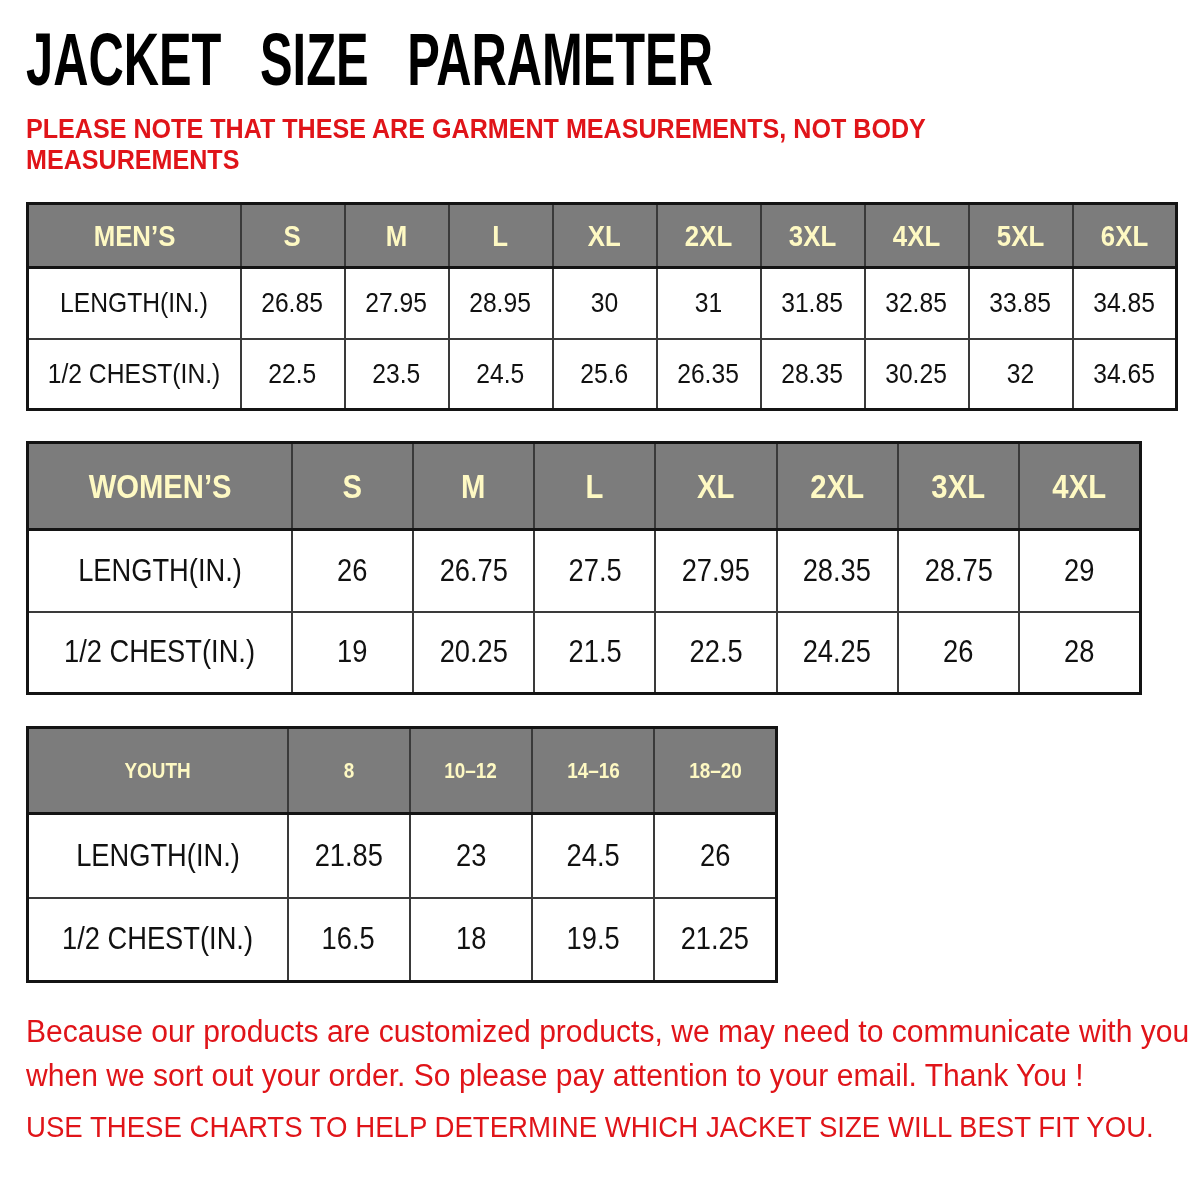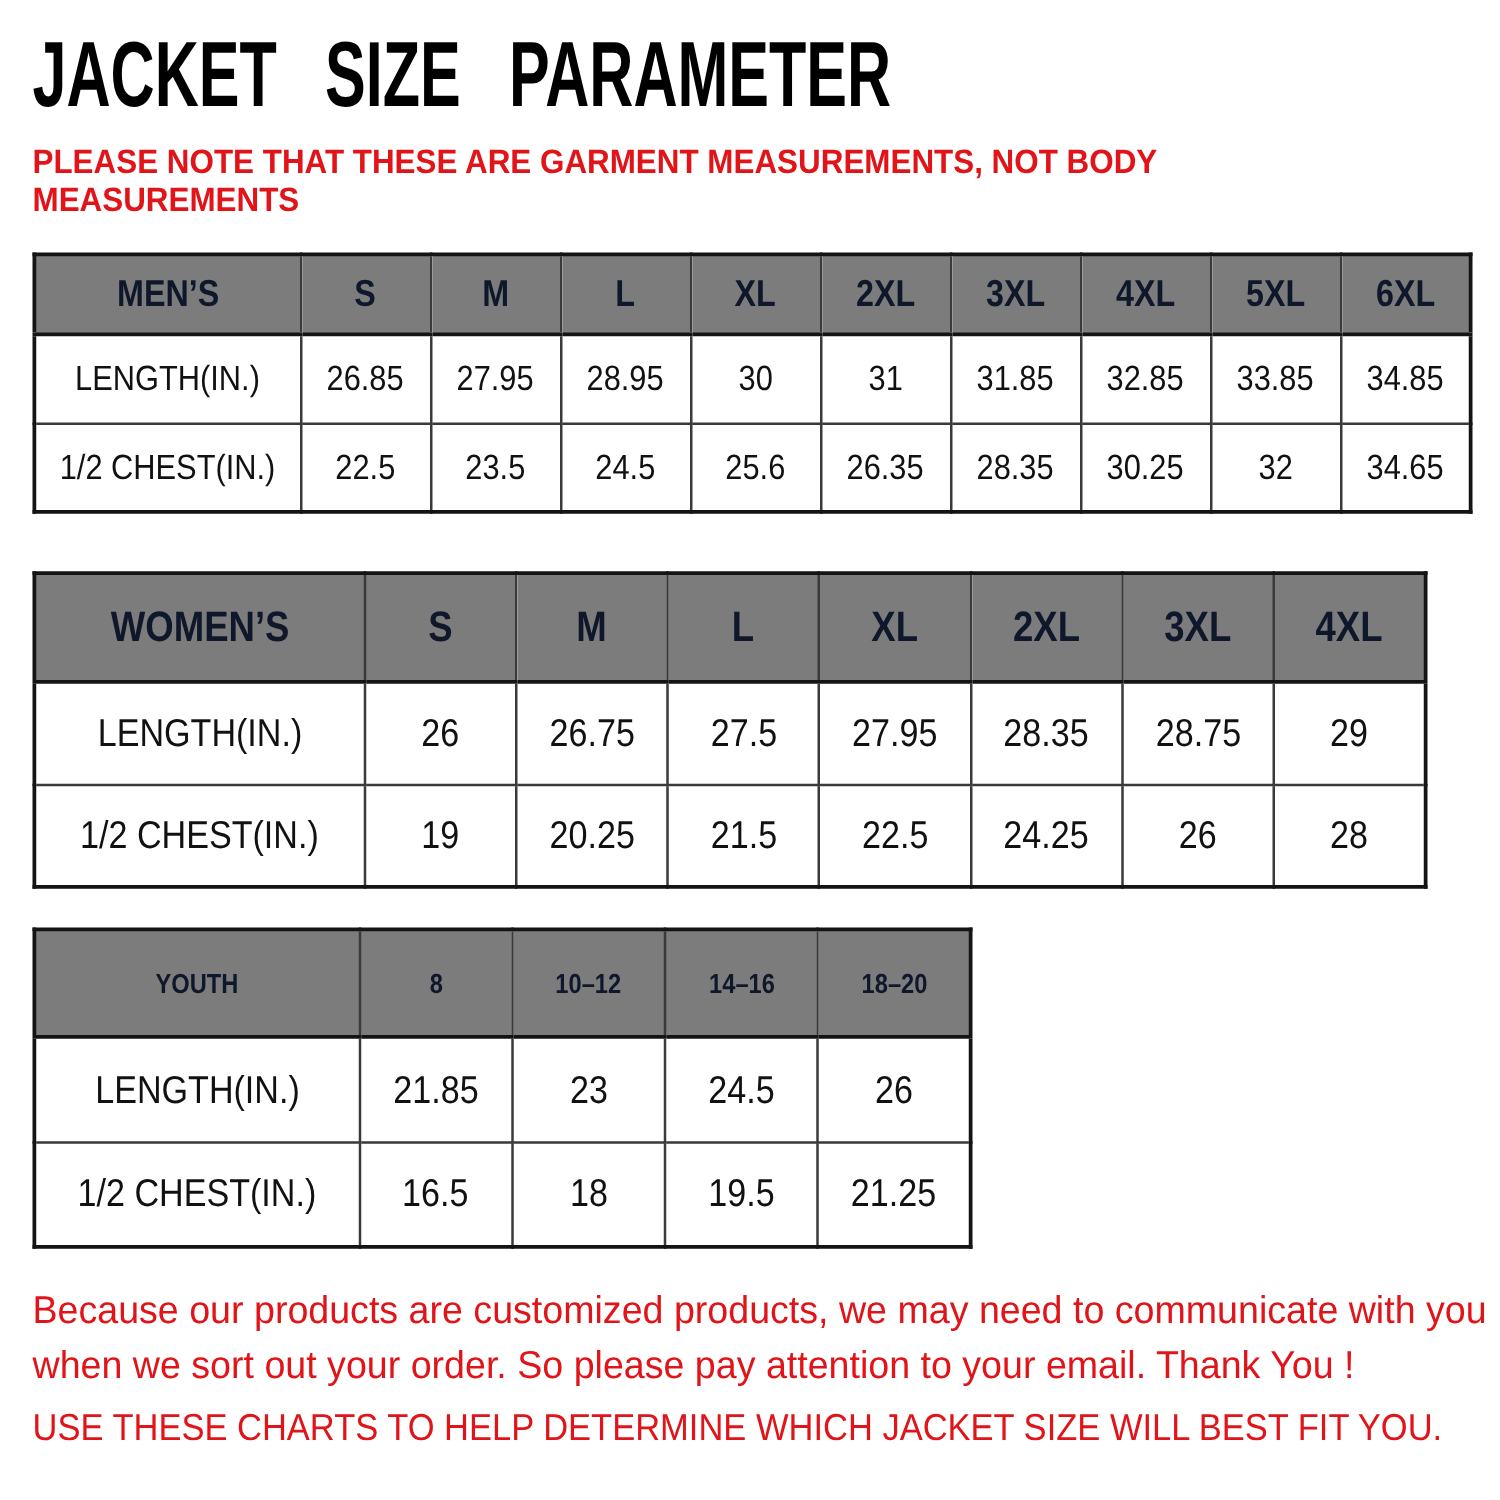--- a/index.html
+++ b/index.html
@@ -49,35 +49,35 @@
     text-align: center;
     vertical-align: middle;
     padding: 0;
     color: #111111;
     font-weight: 400;
     background: #ffffff;
     overflow: hidden;
   }
   table.size-table thead th {
     background: #7c7c7c;
-    color: #0f172a;
+    color: #fef9c3;
     font-weight: 700;
     border-bottom: 3px solid #141414;
   }
   .ct { display: inline-block; transform: scaleX(0.88); white-space: nowrap; }
   thead .ct { transform: scaleX(0.86); }
 
   
   .tbl-mens { width: 1152px; margin-top: 26px; }
   .tbl-mens thead th { height: 64px; font-size: 30px; }
   .tbl-mens tbody th, .tbl-mens tbody td { height: 71px; font-size: 28px; }
   .tbl-mens .label-col { width: 213px; }
 
   
-  .tbl-womens { width: 1116px; margin-top: 46px; }
+  .tbl-womens { width: 1116px; margin-top: 30px; }
   .tbl-womens thead th { height: 87px; font-size: 34px; }
   .tbl-womens tbody th, .tbl-womens tbody td { height: 82px; font-size: 31px; }
   .tbl-womens .label-col { width: 264px; }
 
   
   .tbl-youth { width: 752px; margin-top: 31px; }
   .tbl-youth thead th { height: 86px; font-size: 22px; }
   .tbl-youth tbody th, .tbl-youth tbody td { height: 84px; font-size: 31px; }
   .tbl-youth .label-col { width: 260px; }
 

